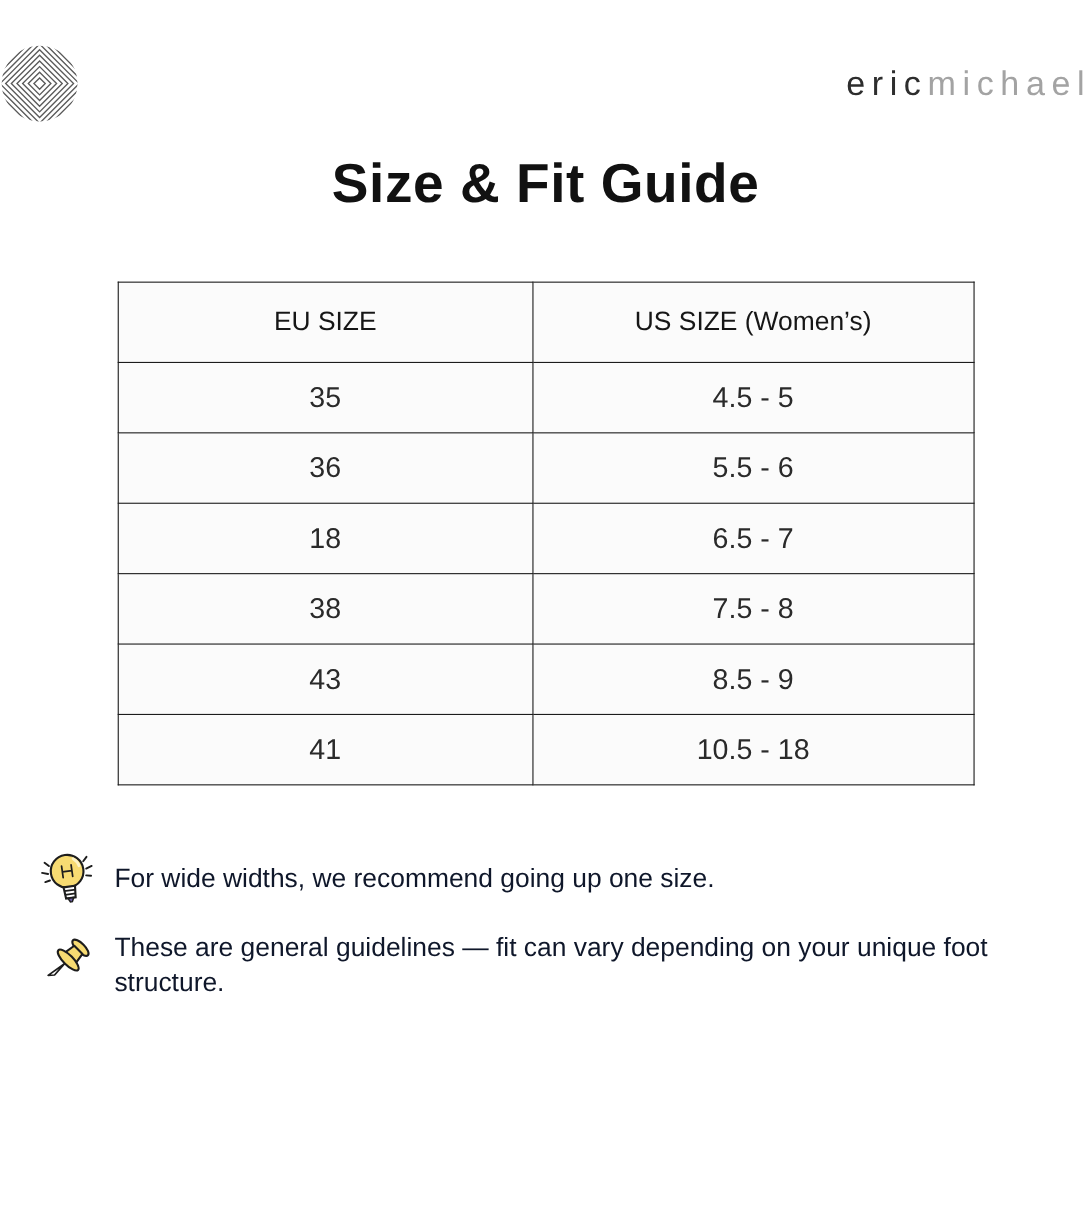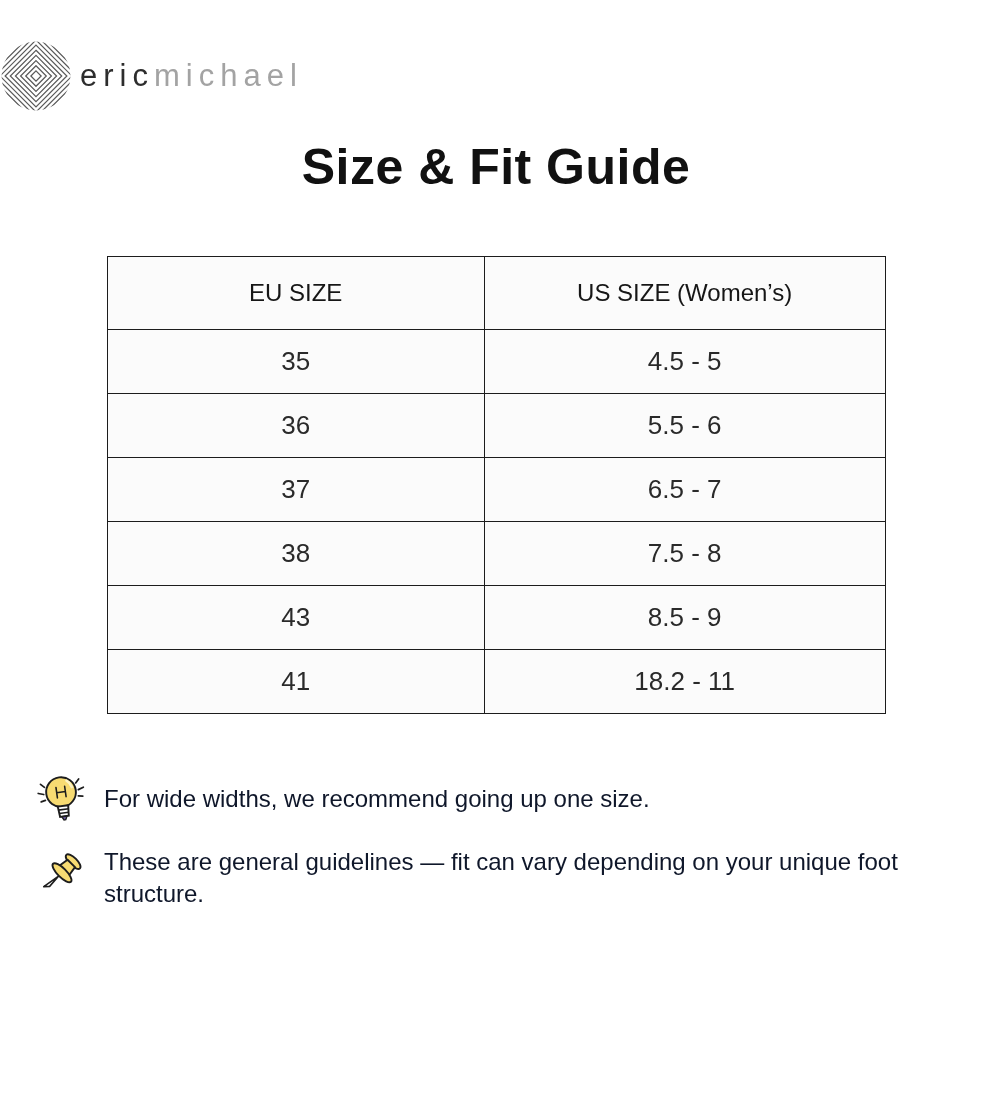--- a/index.html
+++ b/index.html
@@ -9,21 +9,21 @@
     background: #ffffff;
     font-family: "Liberation Sans", sans-serif;
     color: #1c1c1c;
     overflow: hidden;
   }
 
   
   .logo-row {
     display: flex;
     align-items: center;
-    justify-content: flex-start;
+    justify-content: space-between;
     margin-top: 40px;
     height: 72px;
     gap: 8px;
   }
   .logo-mark { width: 72px; height: 72px; flex: 0 0 auto; }
   .brand {
     font-size: 31px;
     letter-spacing: 6px;
     font-weight: 400;
     white-space: nowrap;
@@ -129,34 +129,34 @@
   <tbody>
     <tr>
       <td>35</td>
       <td>4.5 - 5</td>
     </tr>
     <tr>
       <td>36</td>
       <td>5.5 - 6</td>
     </tr>
     <tr>
-      <td>37</td>
+      <td>18</td>
       <td>6.5 - 7</td>
     </tr>
     <tr>
       <td>38</td>
       <td>7.5 - 8</td>
     </tr>
     <tr>
       <td>43</td>
       <td>8.5 - 9</td>
     </tr>
     <tr>
       <td>41</td>
-      <td>18.2 - 11</td>
+      <td>10.5 - 18</td>
     </tr>
   </tbody>
 </table>
 
 <div class="notes">
 
   <div class="note">
     <svg class="note-icon" viewBox="0 0 64 64" aria-hidden="true">
       <g transform="rotate(-8 32 32)">
 

